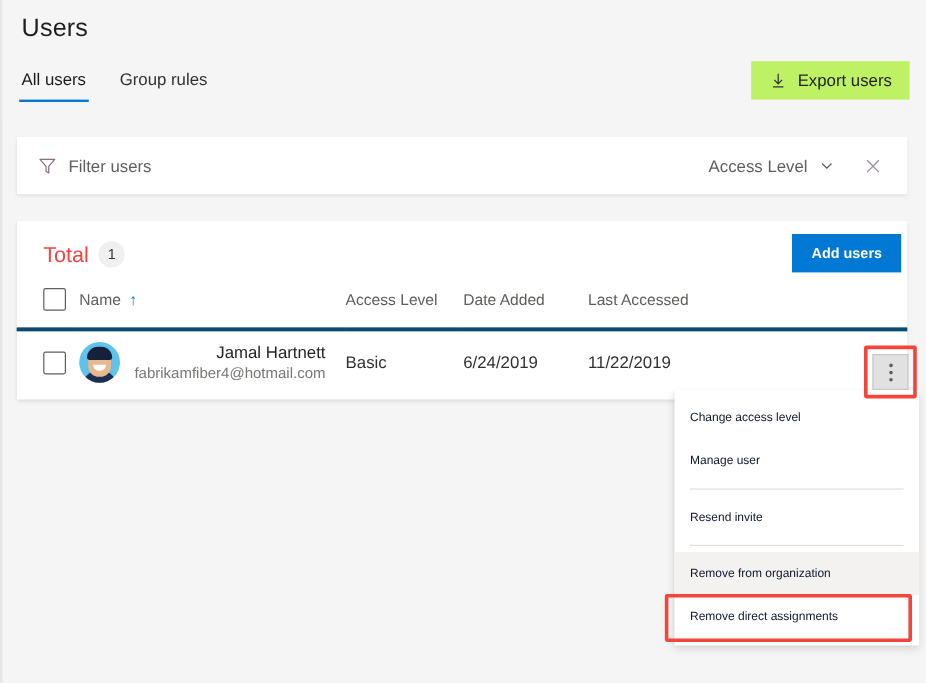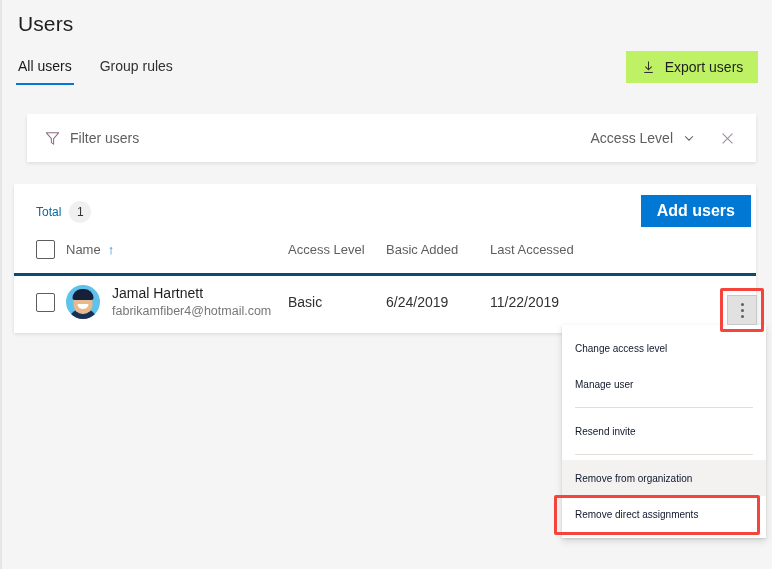--- a/index.html
+++ b/index.html
@@ -74,21 +74,20 @@
 
   
   .card {
     position: absolute;
     background: #ffffff;
     box-shadow: 0 1.6px 3.6px rgba(0,0,0,0.10), 0 0.3px 0.9px rgba(0,0,0,0.08);
   }
   .filter-card {
     left: 12px; top: 114px; right: 6px;
     height: 48px;
-    margin-left: 13px;
   }
   .filter-left {
     position: absolute;
     left: 17px; top: 0; bottom: 0;
     display: flex; align-items: center; gap: 9px;
   }
   .filter-label {
     font-size: 14px;
     color: #605e5c;
   }
@@ -115,21 +114,21 @@
   }
   .table-toolbar {
     position: relative;
     height: 56px;
   }
   .total-wrap {
     position: absolute;
     left: 22px; top: 17px;
     display: flex; align-items: center; gap: 8px;
   }
-  .total-label { font-size: 12px; color: #0369a1; }
+  .total-label { font-size: 18px; color: #ef4444; }
   .total-pill {
     min-width: 22px; height: 22px;
     border-radius: 11px;
     background: #f0f0f0;
     color: #333;
     font-size: 12px;
     display: flex; align-items: center; justify-content: center;
     padding: 0 7px;
   }
   .toolbar-actions {
@@ -145,21 +144,21 @@
     font-size: 14px;
     color: #201f1e;
     cursor: pointer;
     font-family: inherit;
   }
   .btn-primary {
     height: 32px;
     background: #0078d4;
     border: none;
     padding: 0 16px;
-    font-size: 16px;
+    font-size: 12px;
     font-weight: bold;
     color: #ffffff;
     cursor: pointer;
     font-family: inherit;
   }
 
   
   .tbl { width: 100%; border-collapse: collapse; table-layout: fixed; }
   .tbl th {
     font-size: 13px;
@@ -224,21 +223,21 @@
     border-radius: 9px 9px 2px 2px;
     background: #16203a;
   }
   .av-mouth {
     position: absolute; left: 50%; top: 19px;
     transform: translateX(-50%);
     width: 11px; height: 5px;
     border-radius: 0 0 6px 6px;
     background: #ffffff;
   }
-  .user-name { font-size: 14px; color: #201f1e; line-height: 17px; }
+  .user-name { font-size: 14px; color: #201f1e; line-height: 17px; text-align: right; }
   .user-mail { font-size: 12.5px; color: #797775; line-height: 17px; margin-top: 1px; }
 
   .menu-btn {
     width: 30px; height: 30px;
     background: #e1e1e1;
     border: 1px solid #c8c8c8;
     display: flex; flex-direction: column;
     align-items: center; justify-content: center;
     gap: 3px;
     cursor: pointer;
@@ -371,21 +370,21 @@
           <th class="col-check">
             <span class="chk"></span>
           </th>
           <th class="col-name">
             <span class="sort-head">
               <span>Name</span>
               <span class="sort-arrow">↑</span>
             </span>
           </th>
           <th class="col-access">Access Level</th>
-          <th class="col-date">Basic Added</th>
+          <th class="col-date">Date Added</th>
           <th class="col-last">Last Accessed</th>
           <th class="col-menu"></th>
         </tr>
       </thead>
       <tbody>
         <tr>
           <td class="col-check" style="padding-left:22px">
             <span class="chk"></span>
           </td>
           <td class="col-name">

